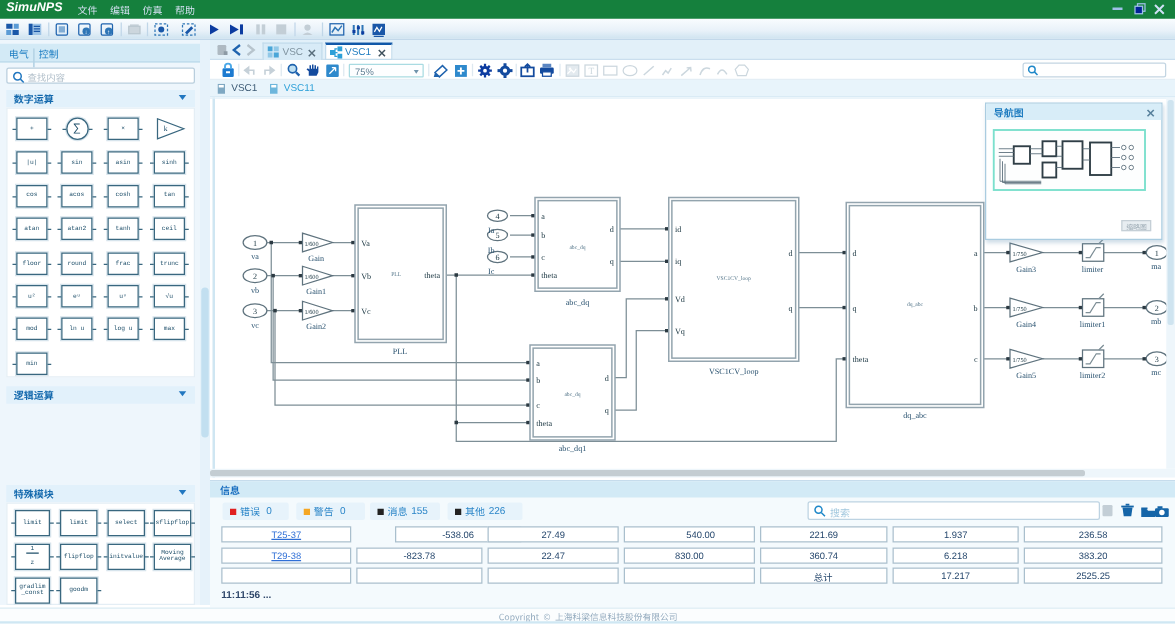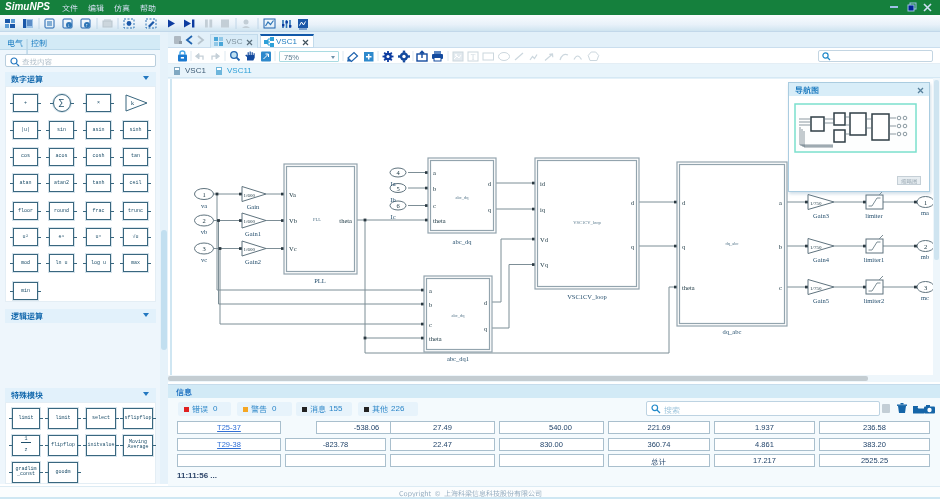--- a/index.html
+++ b/index.html
@@ -783,21 +783,21 @@
         <div class="cell" style="left: 222px; top: 36px; width: 105px;">27.49</div>
         <div class="cell" style="left: 331px; top: 36px; width: 105px; padding-left: 18px;">540.00</div>
         <div class="cell" style="left: 440px; top: 36px; width: 102px;">221.69</div>
         <div class="cell" style="left: 546px; top: 36px; width: 101px; text-align: center;">1.937</div>
         <div class="cell" style="left: 651px; top: 36px; width: 111px;">236.58</div>
         <div class="cell" style="left: 9px; top: 53px; width: 104px;"><span class="link">T29-38</span></div>
         <div class="cell" style="left: 117px; top: 53px; width: 101px;">-823.78</div>
         <div class="cell" style="left: 222px; top: 53px; width: 105px;">22.47</div>
         <div class="cell" style="left: 331px; top: 53px; width: 105px;">830.00</div>
         <div class="cell" style="left: 440px; top: 53px; width: 102px;">360.74</div>
-        <div class="cell" style="left: 546px; top: 53px; width: 101px;">4.861</div>
+        <div class="cell" style="left: 546px; top: 53px; width: 101px;">6.218</div>
         <div class="cell" style="left: 651px; top: 53px; width: 111px;">383.20</div>
         <div class="cell" style="left: 9px; top: 69px; width: 104px;"></div>
         <div class="cell" style="left: 117px; top: 69px; width: 101px;"></div>
         <div class="cell" style="left: 222px; top: 69px; width: 105px;"></div>
         <div class="cell" style="left: 331px; top: 69px; width: 105px;"></div>
         <div class="cell" style="left: 440px; top: 69px; width: 102px;">
           <svg width="16" height="11" style="display:block;margin:1.5px auto 0;">
             <path transform="translate(0,7.7)" d="M5.7 -1.6C6.1 -1.1 6.6 -0.4 6.7 0.1L7.2 -0.2C7.0 -0.7 6.6 -1.3 6.1 -1.9ZM3.1 -2.0C3.6 -1.7 4.2 -1.1 4.4 -0.8L4.9 -1.1C4.6 -1.5 4.0 -2.0 3.5 -2.3ZM2.1 -1.8V-0.3C2.1 0.4 2.3 0.5 3.2 0.5C3.4 0.5 4.7 0.5 4.9 0.5C5.6 0.5 5.8 0.3 5.9 -0.6C5.7 -0.6 5.5 -0.7 5.3 -0.8C5.3 -0.1 5.2 0.0 4.9 0.0C4.6 0.0 3.5 0.0 3.3 0.0C2.8 0.0 2.7 -0.0 2.7 -0.3V-1.8ZM1.0 -1.7C0.9 -1.1 0.6 -0.4 0.3 -0.1L0.8 0.2C1.2 -0.3 1.4 -1.0 1.6 -1.6ZM2.0 -4.3H5.5V-2.9H2.0ZM1.4 -4.8V-2.4H6.1V-4.8H4.9C5.2 -5.2 5.5 -5.6 5.7 -6.1L5.1 -6.3C4.9 -5.8 4.6 -5.2 4.3 -4.8H2.8L3.2 -5.0C3.1 -5.4 2.7 -5.9 2.4 -6.3L1.9 -6.0C2.2 -5.7 2.6 -5.1 2.7 -4.8Z M8.5 -5.8C8.9 -5.5 9.5 -5.0 9.7 -4.6L10.1 -5.0C9.8 -5.4 9.3 -5.8 8.9 -6.2ZM7.8 -3.9V-3.4H9.0V-0.7C9.0 -0.4 8.8 -0.1 8.7 -0.1C8.8 0.1 8.9 0.3 9.0 0.5C9.1 0.3 9.3 0.1 10.7 -0.9C10.7 -1.0 10.6 -1.2 10.5 -1.4L9.6 -0.7V-3.9ZM12.2 -6.3V-3.8H10.3V-3.2H12.2V0.6H12.8V-3.2H14.7V-3.8H12.8V-6.3Z" fill="#23456b"></path>
           </svg>
         </div>

